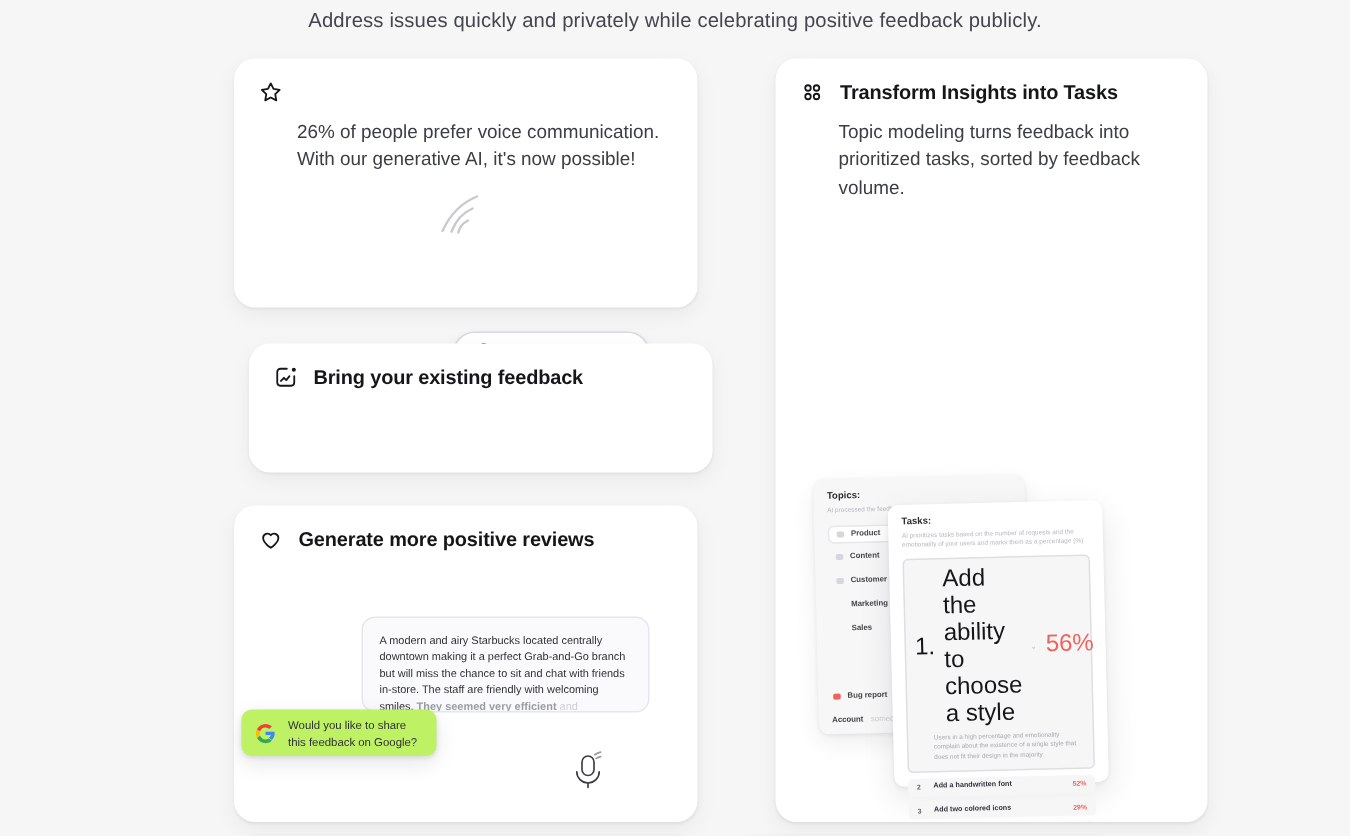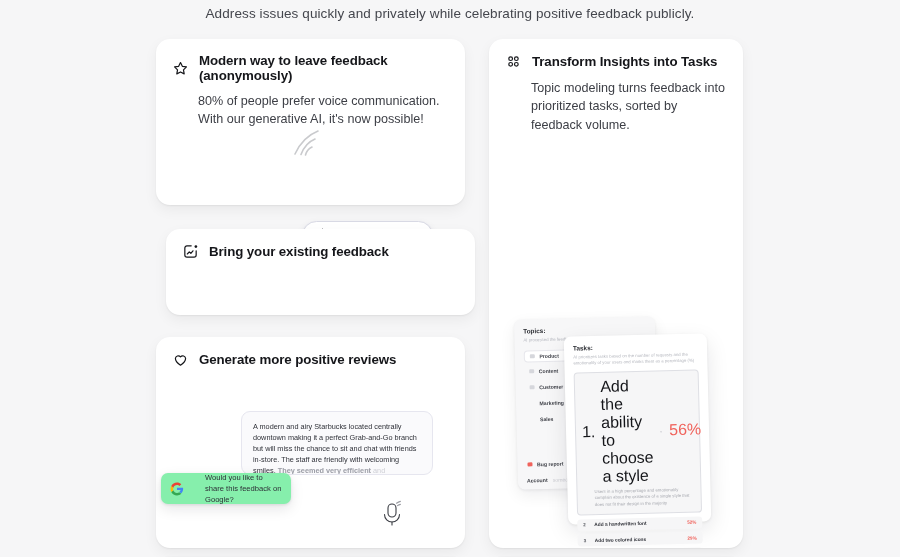--- a/index.html
+++ b/index.html
@@ -56,30 +56,30 @@
   .review-card {
     position: absolute; left: 85px; top: 4px; width: 192px; height: 64px;
     background: #fafafc; border: 1px solid #e6e6ef; border-radius: 9px;
     padding: 9px 11px 0 11px; overflow: hidden;
   }
   .review-card .rt { font-size: 7.3px; line-height: 1.52; color: #2f3views; color: #2f3138; }
   .review-card .fade1 { color: #9b9da6; font-weight: bold; }
   .review-card .fade2 { color: #cfd0d6; }
   .google-chip {
     position: absolute; left: 5px; top: 66px; width: 130px; height: 31px;
-    background: #86efac; border-radius: 7px;
+    background: #bef264; border-radius: 7px;
     box-shadow: 0 1px 3px rgba(20,20,30,.10), 0 5px 14px rgba(20,20,30,.10);
-    display: flex; align-items: center; gap: 21px; padding: 0 9px; justify-content: flex-end;
+    display: flex; align-items: center; gap: 8px; padding: 0 9px; justify-content: flex-end;
   }
   .google-chip .gtxt { font-size: 7.6px; line-height: 1.45; color: #2d2f36; }
   .glogo { width: 14px; height: 14px; flex: 0 0 14px; }
   .mic-sm { position: absolute; left: 225px; top: 93px; width: 22px; height: 27px; color: #3a3c43; }
 
   
-  #cardD { left: 489px; top: 27px; width: 254px; height: 509px; }
+  #cardD { left: 517px; top: 27px; width: 288px; height: 509px; }
   .mock { position: absolute; left: 0; top: 236px; width: 254px; height: 273px; overflow: hidden; }
 
   .topics-panel {
     position: absolute; left: 27px; top: 43px; width: 141px; height: 170px;
     background: #f7f7f8; border-radius: 7px;
     box-shadow: 0 1px 3px rgba(20,20,30,.07), 0 6px 16px rgba(20,20,30,.07);
     transform: rotate(-1.4deg);
     padding: 8px 9px 0 9px;
   }
   .p-title { font-size: 6.4px; font-weight: 700; color: #2b2d33; }
@@ -142,23 +142,22 @@
 
   <div class="tagline">Address issues quickly and privately while celebrating positive feedback publicly.</div>
 
   <div class="card" id="cardA">
     <div class="card-head">
       <span class="ic">
         <svg viewBox="0 0 24 24" fill="none" stroke="currentColor" stroke-width="1.7" stroke-linejoin="round">
           <path d="M12 3.6l2.6 5.3 5.8.85-4.2 4.1 1 5.75L12 16.9l-5.2 2.7 1-5.75-4.2-4.1 5.8-.85z"></path>
         </svg>
       </span>
-      <span class="card-title">Modern way to leave feedback (anonymously)</span>
-    </div>
-    <div class="card-body">80% of people prefer voice communication. With our generative AI, it's now possible!</div>
+    </div>
+    <div class="card-body">26% of people prefer voice communication. With our generative AI, it's now possible!</div>
 
     <div class="mic-wrap">
       <span class="waves">
         <svg viewBox="0 0 40 40" fill="none" stroke="currentColor" stroke-width="1.6" stroke-linecap="round">
           <path d="M36 6C26 10 18 18 13 29"></path>
           <path d="M33 14C27 16.5 22 21.5 19 29.5"></path>
           <path d="M30 22C27 23.5 24.5 26 23.5 30"></path>
         </svg>
       </span>
       <div class="feedback-btn">

